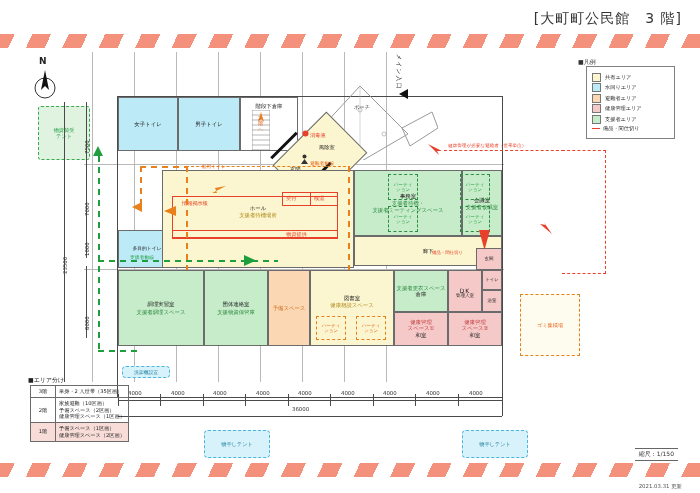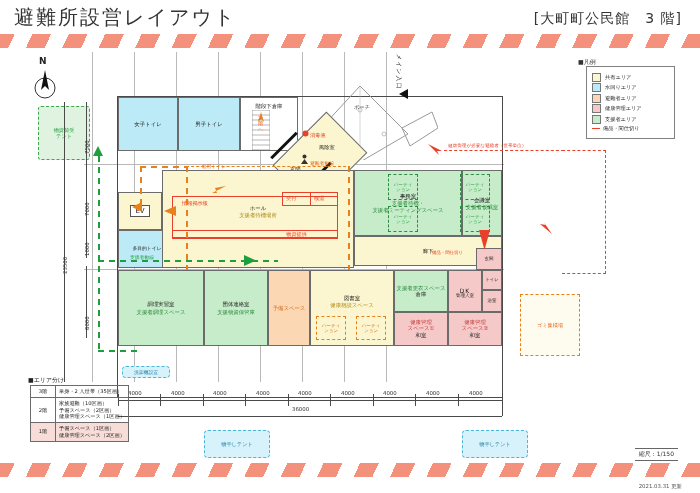--- a/index.html
+++ b/index.html
@@ -135,21 +135,20 @@
   .hline{position:absolute;background:#b9b9b9;height:.6px;}
 </style>
 </head>
 <body>
 
 <div id="page">
 
   <div class="stripe-band stripe-top"></div>
   <div class="stripe-band stripe-bottom"></div>
 
-  <div class="title">避難所設営レイアウト</div>
   <div class="subtitle">[大町町公民館　3 階]</div>
 
   <div class="legend-title">■凡例</div>
   <div class="legend">
     <div class="legend-row">
       <span class="legend-sw" style="background:#fbf6cf"></span>
       <span class="legend-label">共有エリア</span>
     </div>
     <div class="legend-row">
       <span class="legend-sw" style="background:#bdeaf7"></span>
@@ -255,23 +254,20 @@
     </svg>
 
     <div style="position:absolute;left:252px;top:100px;width:36px;height:3px;background:#111;transform:rotate(-45deg);"></div>
     <div style="position:absolute;left:286px;top:130px;width:36px;height:3px;background:#111;transform:rotate(-45deg);"></div>
 
     <div class="lbl lbl-or" style="left:184px;top:128px;font-size:4.8px;">自己記録健康表</div>
     <div class="lbl lbl-or" style="left:228px;top:128px;font-size:4.8px;">案内パネル</div>
     <div class="lbl lbl-or" style="left:183px;top:119px;font-size:4.8px;">一般用トイレ</div>
     <div class="lbl lbl-or" style="left:216px;top:150px;font-size:4.8px;">サーモカメラ</div>
 
-    <div class="room c-share" style="left:104px;top:148px;width:44px;height:38px;">
-      <span class="rn" style="font-size:7px;border:1px solid #555;padding:1px 4px;background:#fff;">EV</span>
-    </div>
     <div class="room c-water" style="left:104px;top:186px;width:58px;height:38px;">
       <span class="rn" style="font-size:4.8px;">多目的トイレ</span>
     </div>
 
     <svg style="position:absolute;left:108px;top:240px;" width="46" height="46">
       <circle cx="23" cy="23" r="21" fill="#fff" stroke="#666" stroke-width=".7"></circle>
       <circle cx="23" cy="23" r="5" fill="#ddd" stroke="#666" stroke-width=".7"></circle>
       <g stroke="#999" stroke-width=".6">
         <line x1="23" y1="23" x2="23" y2="2"></line>
           <line x1="23" y1="23" x2="38" y2="8"></line>

